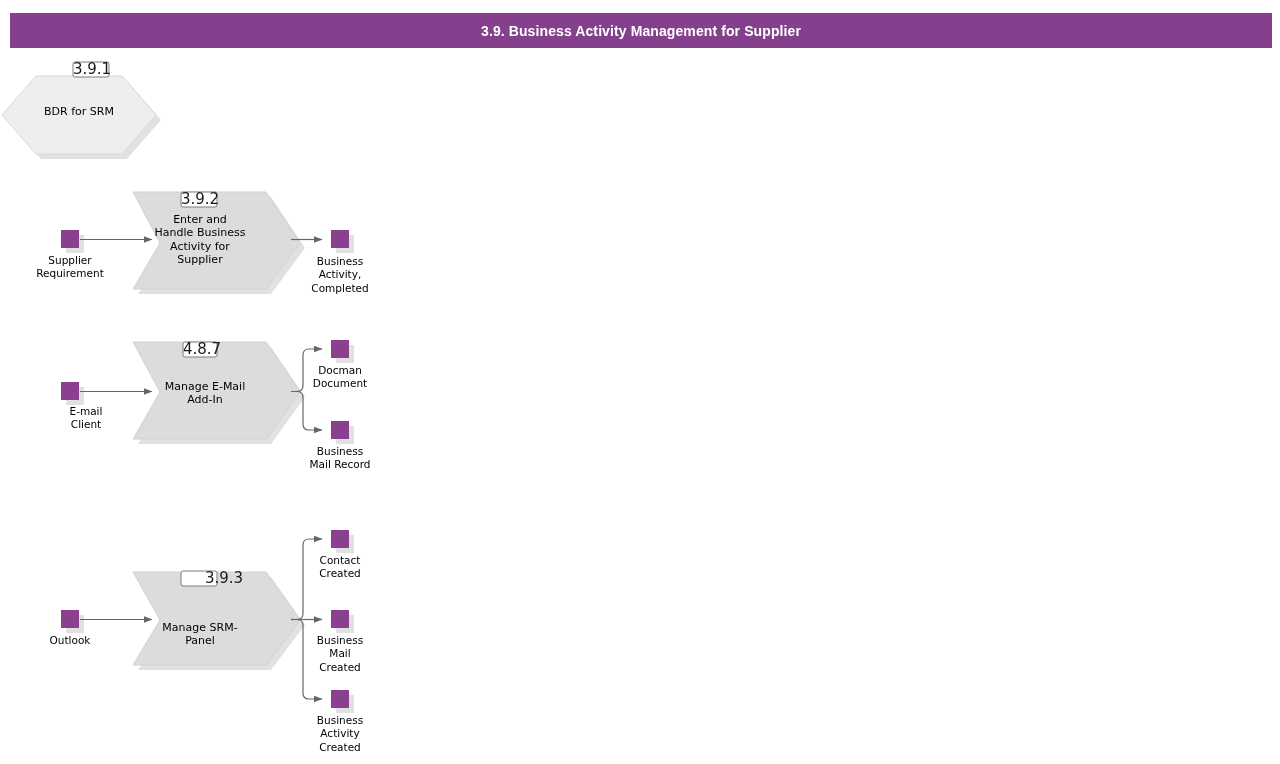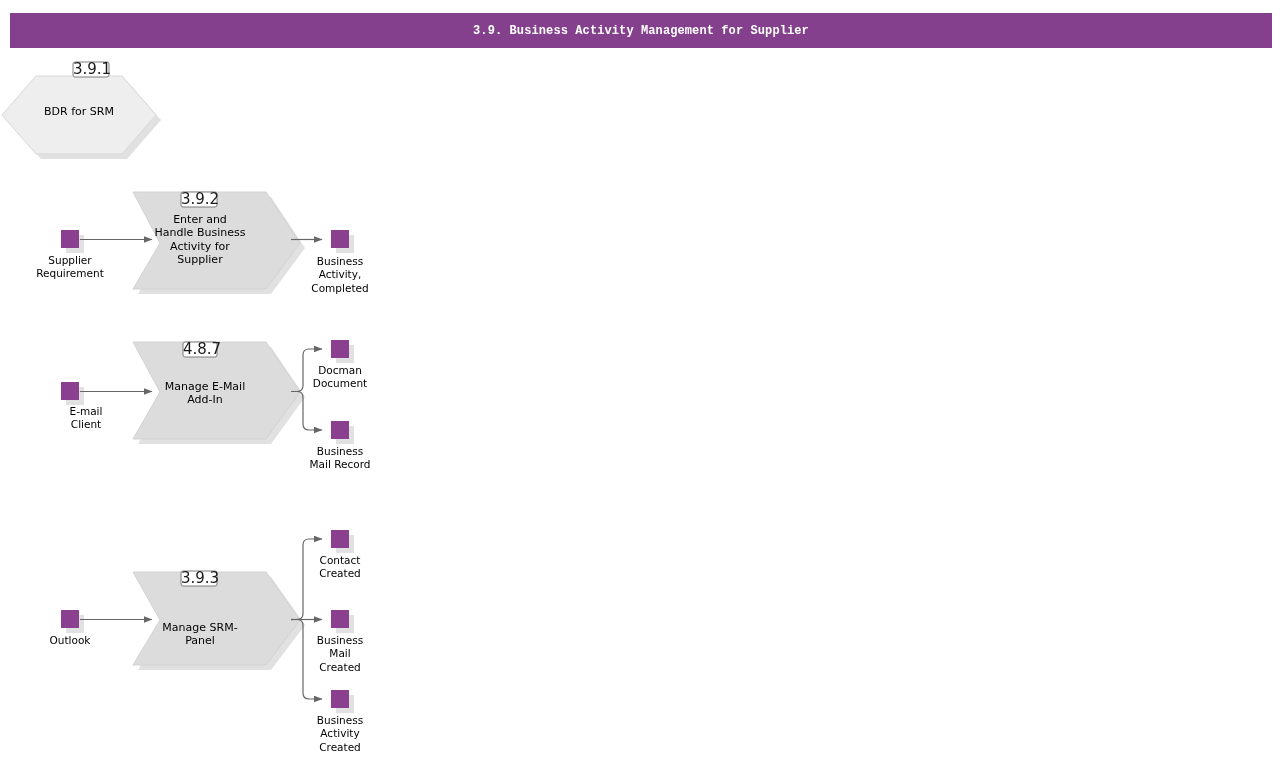--- a/index.html
+++ b/index.html
@@ -24,24 +24,24 @@
     width: 1262px;
     height: 35px;
     background: #84408c;
     display: flex;
     align-items: center;
     justify-content: center;
     box-sizing: border-box;
   }
   #title-bar .title-text {
     color: #ffffff;
-    font-size: 12px;
+    font-size: 14px;
     font-weight: bold;
     letter-spacing: 0.1px;
-    font-family: Liberation Mono, monospace;
+    font-family: Liberation Sans, sans-serif;
   }
 
   
   #canvas {
     position: absolute;
     left: 0;
     top: 0;
     width: 1280px;
     height: 764px;
   }
@@ -203,21 +203,21 @@
   <div class="txt badge-label" style="left:183px; top:343px; width:34px;">4.8.7</div>
   <div class="txt node-label" style="left:145px; top:380px; width:120px;">Manage E-Mail
 Add-In</div>
   <div class="txt io-label" style="left:36px; top:405px; width:100px;">E-mail
 Client</div>
   <div class="txt io-label" style="left:290px; top:364px; width:100px;">Docman
 Document</div>
   <div class="txt io-label" style="left:290px; top:445px; width:100px;">Business
 Mail Record</div>
 
-  <div class="txt badge-label" style="left:181px; top:572px; width:33px;">3.9.3</div>
+  <div class="txt badge-label" style="left:181px; top:572px; width:33px;padding-left:24px;">3.9.3</div>
   <div class="txt node-label" style="left:140px; top:609px; width:120px;margin-top:12px;">Manage SRM-
 Panel</div>
   <div class="txt io-label" style="left:20px; top:634px; width:100px;">Outlook</div>
   <div class="txt io-label" style="left:290px; top:554px; width:100px;">Contact
 Created</div>
   <div class="txt io-label" style="left:290px; top:634px; width:100px;">Business
 Mail
 Created</div>
   <div class="txt io-label" style="left:290px; top:714px; width:100px;">Business
 Activity

